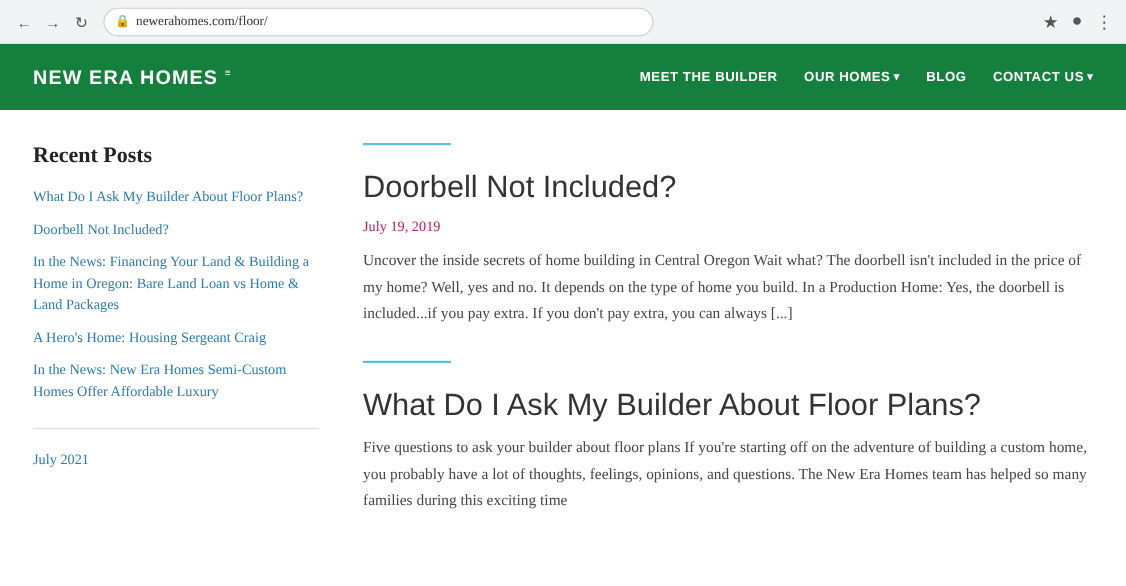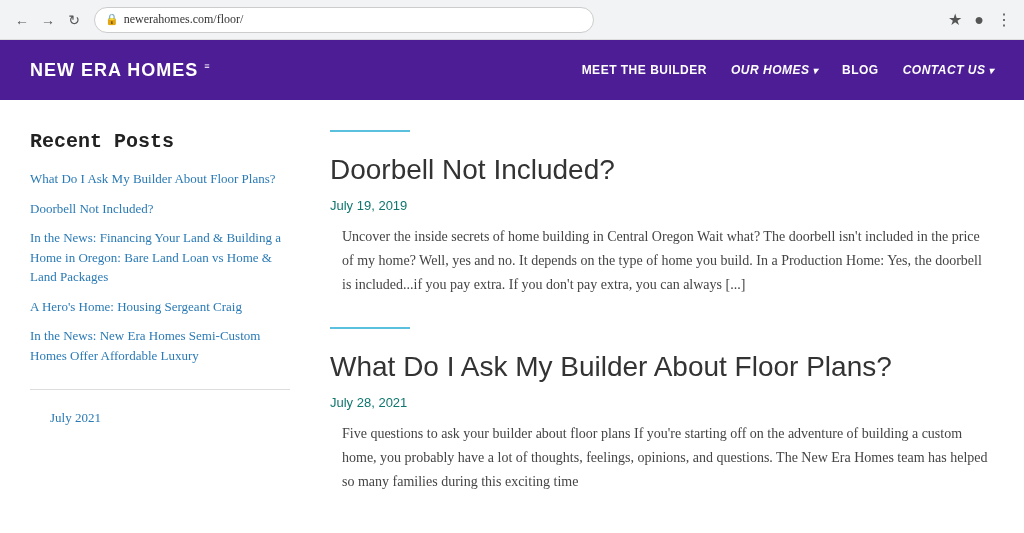--- a/index.html
+++ b/index.html
@@ -58,21 +58,21 @@
     .browser-action-btn {
       background: none;
       border: none;
       cursor: pointer;
       color: #555;
       font-size: 16px;
     }
 
     
     .site-header {
-      background: #4c1d95;
+      background: #15803d;
       display: flex;
       align-items: center;
       padding: 0 30px;
       height: 60px;
     }
     .site-logo {
       font-family: Arial, sans-serif;
       font-weight: bold;
       font-size: 18px;
       color: #fff;
@@ -96,21 +96,20 @@
       font-size: 12px;
       font-weight: bold;
       letter-spacing: 0.5px;
       text-transform: uppercase;
       cursor: pointer;
     }
     .nav-link.dropdown {
       display: flex;
       align-items: center;
       gap: 3px;
-      font-style: italic;
     }
     .nav-link.dropdown::after {
       content: '▾';
       font-size: 10px;
     }
 
     
     .main-container {
       display: flex;
       max-width: 1024px;
@@ -118,21 +117,21 @@
       gap: 40px;
       overflow: hidden;
     }
 
     
     .sidebar {
       width: 260px;
       flex-shrink: 0;
     }
     .sidebar-section-title {
-      font-family: Liberation Mono, monospace;
+      font-family: Liberation Serif, serif;
       font-size: 20px;
       font-weight: bold;
       color: #222;
       margin-bottom: 16px;
     }
     .sidebar-links {
       list-style: none;
       margin-bottom: 24px;
     }
     .sidebar-links li {
@@ -145,21 +144,20 @@
       line-height: 1.5;
       display: block;
     }
     .sidebar-divider {
       border: none;
       border-top: 1px solid #ddd;
       margin: 20px 0;
     }
     .archives-links {
       list-style: none;
-      margin-left: 20px;
     }
     .archives-links li {
       margin-bottom: 8px;
     }
     .archives-links a {
       color: #2a7ab5;
       text-decoration: none;
       font-size: 13px;
     }
 
@@ -182,30 +180,29 @@
       margin-bottom: 10px;
       line-height: 1.3;
     }
     .post-title a {
       color: #333;
       text-decoration: none;
       cursor: pointer;
     }
     .post-date {
       font-size: 13px;
-      color: #0f766e;
+      color: #be185d;
       margin-bottom: 12px;
-      font-family: Liberation Sans, sans-serif;
+      font-family: Liberation Serif, serif;
     }
     .post-excerpt {
       font-size: 14px;
       line-height: 1.7;
       color: #444;
       margin-bottom: 30px;
-      margin-left: 12px;
     }
   </style>
 </head>
 <body>
 
 <div class="browser-chrome">
   <div class="browser-nav-buttons">
     <button class="nav-btn">←</button>
     <button class="nav-btn">→</button>
     <button class="nav-btn">↻</button>
@@ -271,17 +268,16 @@
     <h1 class="post-title">
       <a>Doorbell Not Included?</a>
     </h1>
     <div class="post-date">July 19, 2019</div>
     <p class="post-excerpt">Uncover the inside secrets of home building in Central Oregon Wait what? The doorbell isn't included in the price of my home?  Well, yes and no. It depends on the type of home you build. In a Production Home: Yes, the doorbell is included...if you pay extra. If you don't pay extra, you can always [...]</p>
 
     <hr class="post-separator">
     <h1 class="post-title">
       <a>What Do I Ask My Builder About Floor Plans?</a>
     </h1>
-    <div class="post-date">July 28, 2021</div>
     <p class="post-excerpt">Five questions to ask your builder about floor plans If you're starting off on the adventure of building a custom home, you probably have a lot of thoughts, feelings, opinions, and questions. The New Era Homes team has helped so many families during this exciting time</p>
 
   </main>
 </div>
 
 </body></html>

